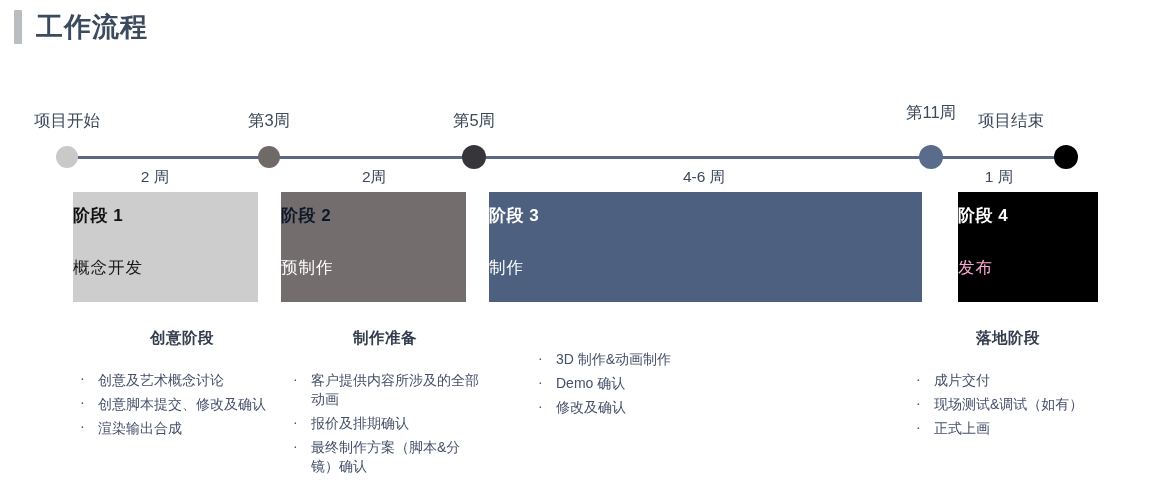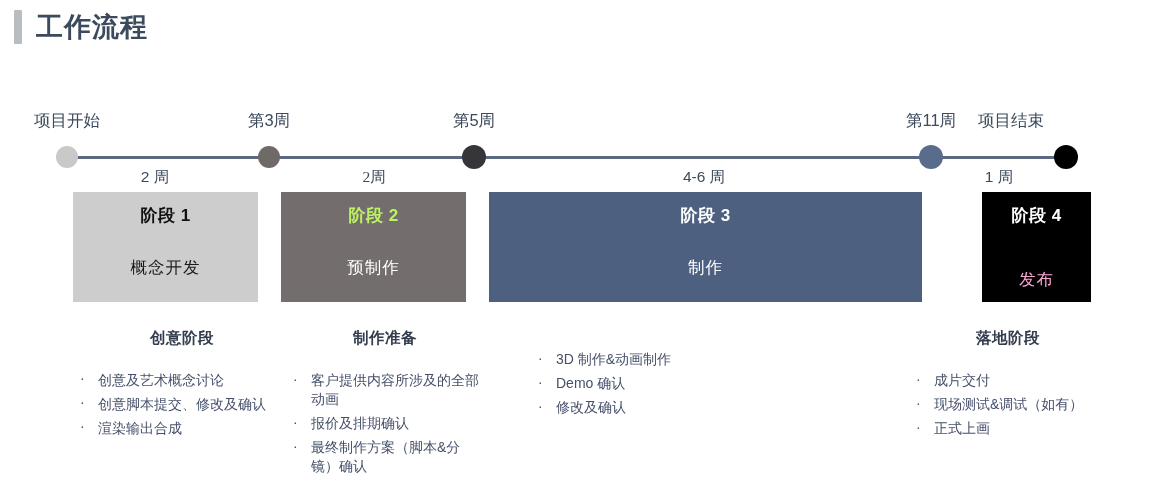--- a/index.html
+++ b/index.html
@@ -17,21 +17,21 @@
 
   
   .axis{position:absolute;left:67px;top:156px;width:999px;height:3px;background:#5b6a82;}
   .dot{position:absolute;border-radius:50%;transform:translate(-50%,-50%);}
   .mlabel{position:absolute;font-size:16.5px;color:#3d4a5c;transform:translateX(-50%);white-space:nowrap;}
 
   
   .dur{position:absolute;font-size:15.5px;color:#3d4a5c;text-align:center;white-space:nowrap;transform:translateX(-50%);}
 
   
-  .pbox{position:absolute;top:192px;height:110px;display:flex;flex-direction:column;align-items:center;}
+  .pbox{position:absolute;top:192px;height:110px;display:flex;flex-direction:column;align-items:flex-start;}
   .pbox .pnum{font-size:17px;font-weight:bold;margin-top:12px;letter-spacing:.5px;}
   .pbox .pname{font-size:16.5px;margin-top:30px;letter-spacing:1px;}
 
   
   .col{position:absolute;top:328px;}
   .col h4{margin:0;font-size:15.5px;font-weight:bold;color:#333d4e;text-align:center;letter-spacing:.5px;white-space:nowrap;}
   .col h4 .sub{font-weight:normal;font-size:14.5px;letter-spacing:0;}
   .bullets{margin:22px 0 0 0;padding:0;list-style:none;}
   .bullets li{position:relative;padding-left:26px;font-size:14px;line-height:19px;color:#46506a;margin-bottom:5px;}
   .bullets li .bt{position:absolute;left:8px;top:-1px;color:#46506a;font-size:14px;}
@@ -47,46 +47,46 @@
   </div>
 
   <div class="axis"></div>
   <div id="milestones">
       <div class="mlabel" style="left: 67px; top: 110px;">项目开始</div>
       <div class="dot" style="left: 67px; top: 157px; width: 22px; height: 22px; background: rgb(201, 201, 201);"></div>
       <div class="mlabel" style="left: 269px; top: 110px;">第3周</div>
       <div class="dot" style="left: 269px; top: 157px; width: 22px; height: 22px; background: rgb(111, 106, 104);"></div>
       <div class="mlabel" style="left: 474px; top: 110px;">第5周</div>
       <div class="dot" style="left: 474px; top: 157px; width: 24px; height: 24px; background: rgb(53, 53, 58);"></div>
-      <div class="mlabel" style="left: 931px; top: 110px;">第11周</div>
+      <div class="mlabel" style="left: 931px; top: 102px;">第11周</div>
       <div class="dot" style="left: 931px; top: 157px; width: 24px; height: 24px; background: rgb(90, 108, 140);"></div>
       <div class="mlabel" style="left: 1011px; top: 110px;">项目结束</div>
       <div class="dot" style="left: 1066px; top: 157px; width: 24px; height: 24px; background: rgb(0, 0, 0);"></div>
     </div>
   <div id="durations">
       <div class="dur" style="left: 155px; top: 167px;">2 周</div>
-      <div class="dur" style="left: 374px; top: 167px; font-family: Liberation Serif, serif;">2周</div>
+      <div class="dur" style="left: 374px; top: 167px;">2周</div>
       <div class="dur" style="left: 704px; top: 167px;">4-6 周</div>
       <div class="dur" style="left: 999px; top: 167px;">1 周</div>
     </div>
 
   <div id="phases">
       <div class="pbox" style="left: 73px; width: 185px; background: rgb(205, 205, 205);">
         <div class="pnum" style="color: rgb(17, 17, 17);">阶段 1</div>
         <div class="pname" style="color: rgb(26, 26, 26);">概念开发</div>
       </div>
       <div class="pbox" style="left: 281px; width: 185px; background: rgb(115, 110, 109);">
-        <div class="pnum" style="color: #bef264;">阶段 2</div>
+        <div class="pnum" style="color: #0f172a;">阶段 2</div>
         <div class="pname" style="color: rgb(255, 255, 255);">预制作</div>
       </div>
       <div class="pbox" style="left: 489px; width: 433px; background: rgb(77, 96, 128);">
         <div class="pnum" style="color: rgb(255, 255, 255);">阶段 3</div>
         <div class="pname" style="color: rgb(255, 255, 255);">制作</div>
       </div>
-      <div class="pbox" style="left: 982px; width: 109px; background: rgb(0, 0, 0); gap: 12px;">
+      <div class="pbox" style="left: 958px; width: 140px; background: rgb(0, 0, 0);">
         <div class="pnum" style="color: rgb(255, 255, 255);">阶段 4</div>
         <div class="pname" style="color: #f9a8d4;">发布</div>
       </div>
     </div>
 
   <div id="columns">
       <div class="col" style="left: 72px; width: 220px; font-family: Liberation Serif, serif;">
         <h4><span>创意阶段</span></h4>
         <ul class="bullets">
           <li><span class="bt">·</span><span>创意及艺术概念讨论</span></li>

